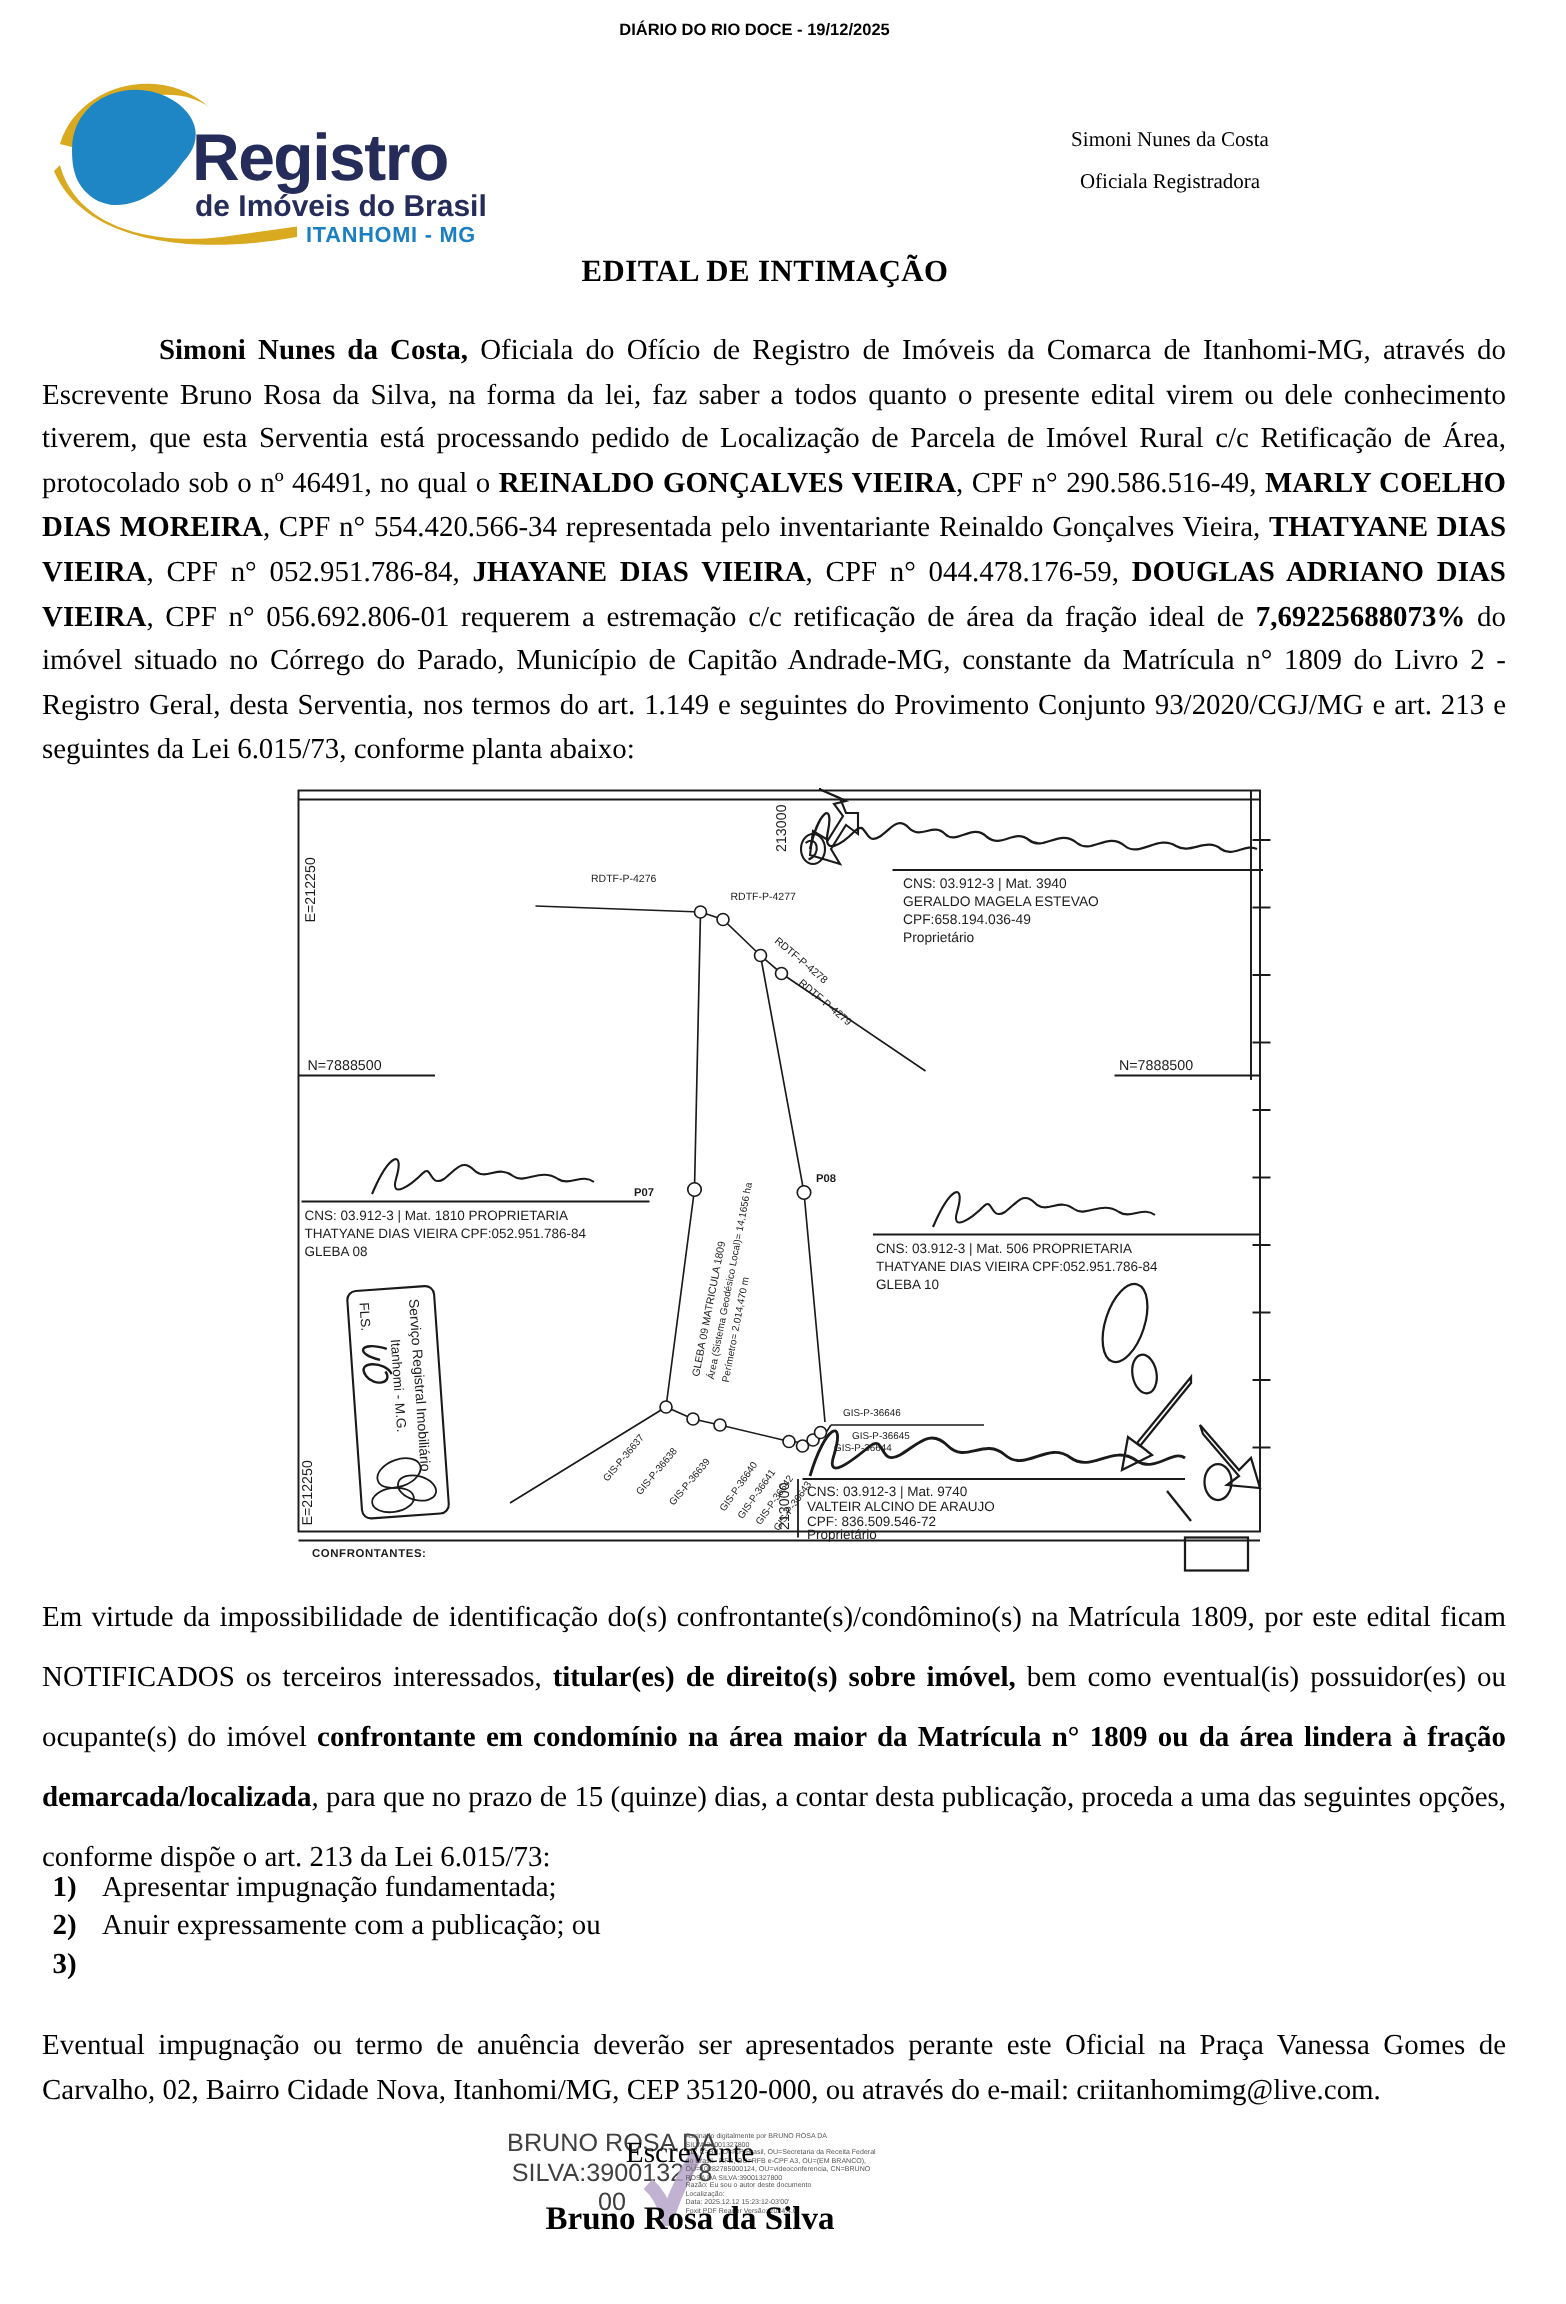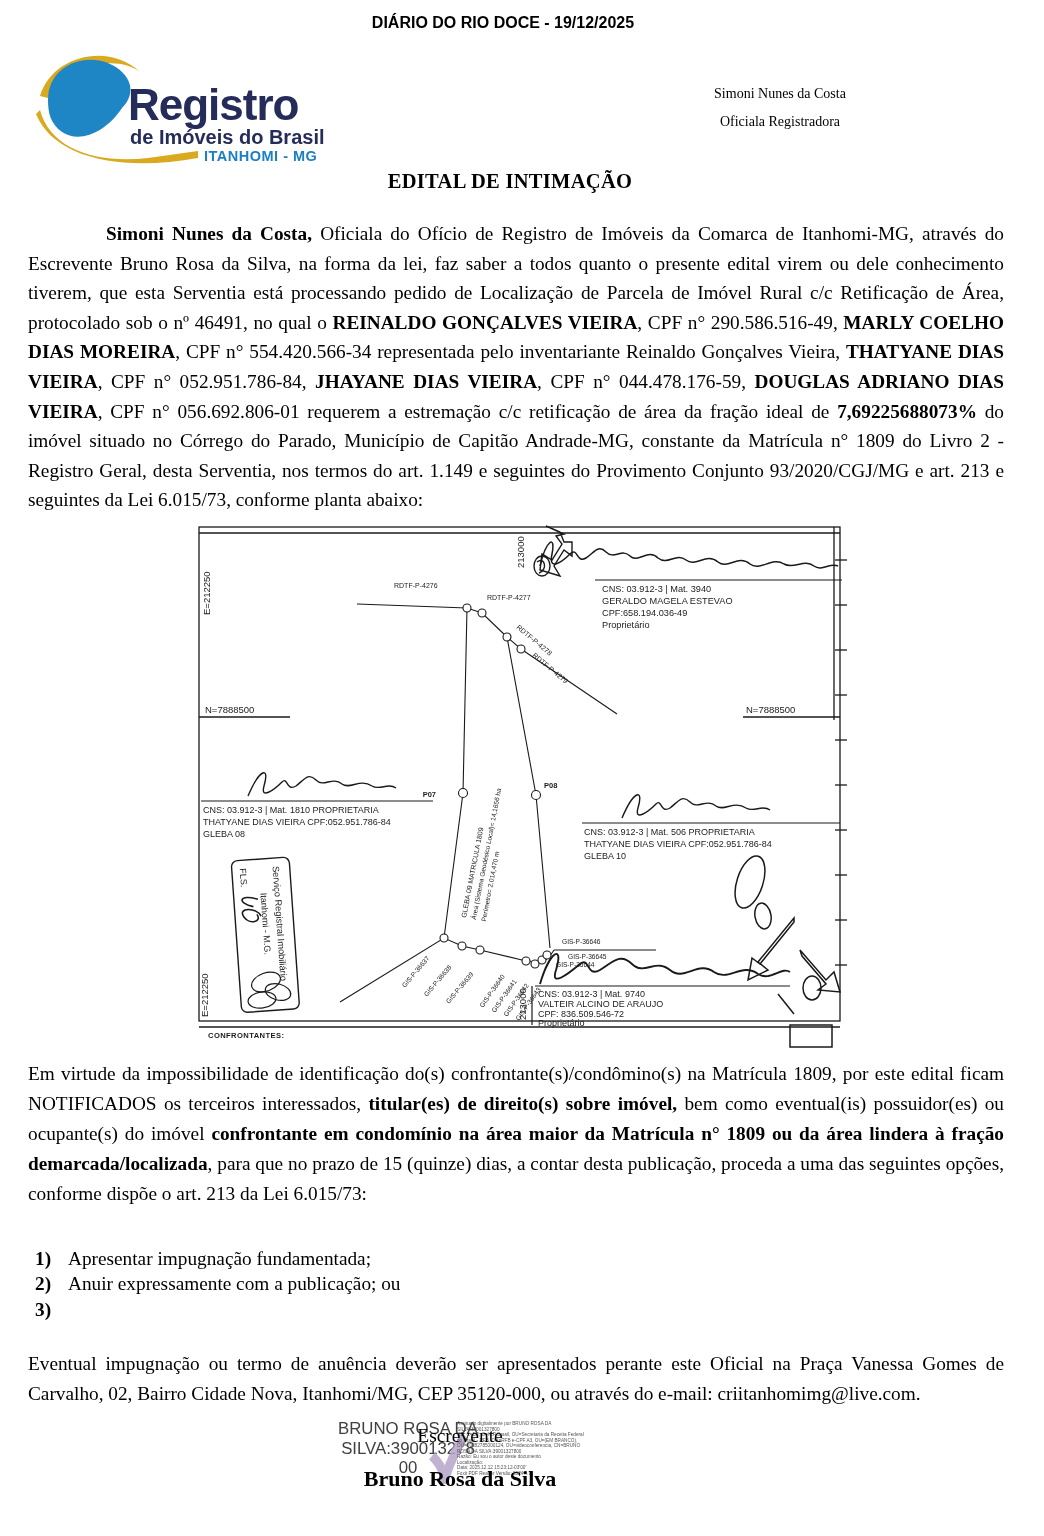--- a/index.html
+++ b/index.html
@@ -1,26 +1,26 @@
 <!DOCTYPE html>
 <html><head>
 <meta charset="utf-8">
 <style>
   html,body{margin:0;padding:0;background:#e8e8e8;}
   .page{position:relative;width:1044px;height:1536px;background:#fff;margin:0 auto;
         font-family:"Liberation Serif",serif;color:#000;overflow:hidden;}
   .pub{position:absolute;top:14px;left:0;width:1006px;text-align:center;
-       font-family:"Liberation Sans",sans-serif;font-weight:700;font-size:16px;}
+       font-family:"Liberation Sans",sans-serif;font-weight:700;font-size:11px;}
   .officer{position:absolute;left:650px;top:86px;width:260px;text-align:center;font-size:14px;}
   .officer .role{margin-top:12px;}
   .doc-title{position:absolute;top:170px;left:0;width:1020px;text-align:center;
              font-weight:700;font-size:20.5px;letter-spacing:.3px;}
   .para{position:absolute;left:28px;width:976px;font-size:19.3px;text-align:justify;}
   #p1{top:219px;line-height:29.6px;text-indent:78px;}
-  #p2{top:1059px;line-height:30px;}
+  #p2{top:1059px;line-height:40px;}
   #p3{top:1349px;line-height:29.6px;}
   .list{position:absolute;left:35px;top:1246px;width:976px;font-size:19.3px;}
   .list .row{display:flex;line-height:25.4px;}
   .list .num{font-weight:700;width:33px;flex:none;}
   .platwrap{position:absolute;left:190px;top:520px;}
   .plat text{font-family:"Liberation Sans",sans-serif;fill:#1c1c1c;}
   .gray-name{position:absolute;left:328px;top:1419px;width:160px;text-align:center;
              font-family:"Liberation Sans",sans-serif;font-size:16.8px;line-height:19.5px;color:#404040;}
   .cert{position:absolute;left:457px;top:1421px;width:130px;
         font-family:"Liberation Sans",sans-serif;font-size:4.7px;line-height:5.5px;color:#555;}

